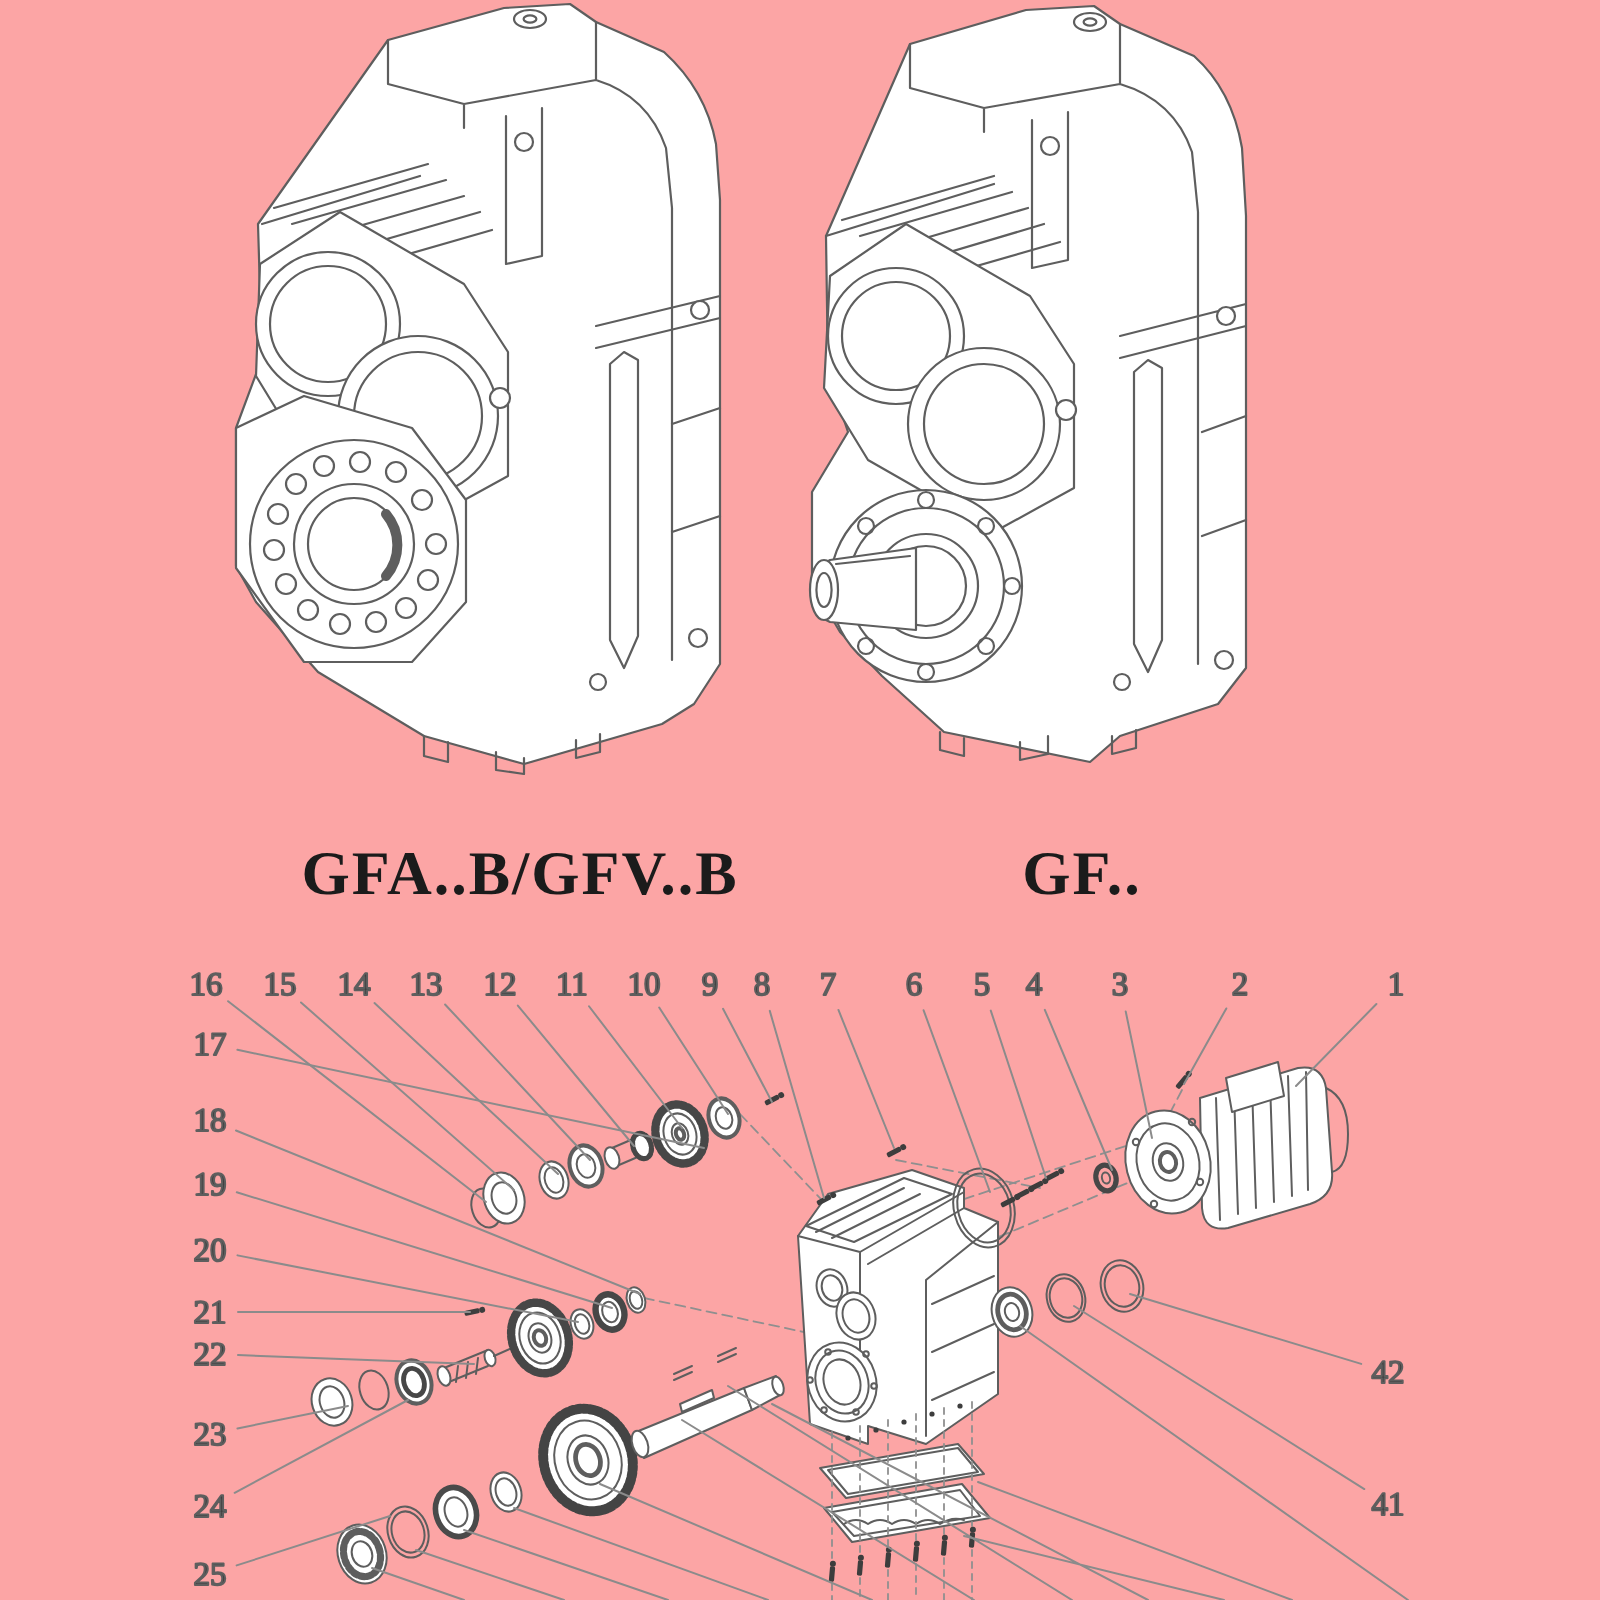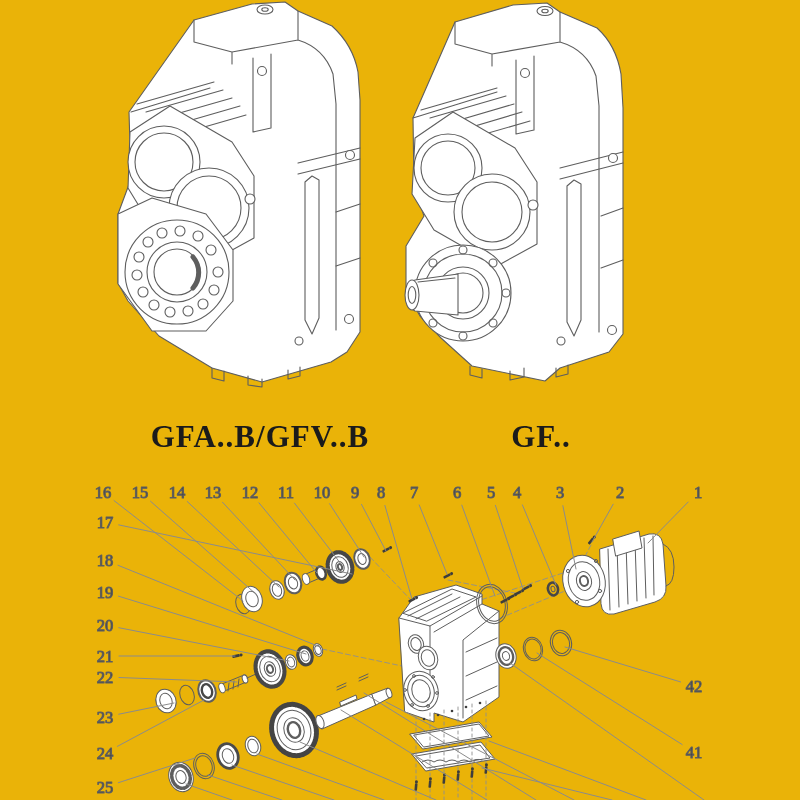--- a/index.html
+++ b/index.html
@@ -1,16 +1,16 @@
 <!DOCTYPE html>
 <html><head>
 <meta charset="utf-8">
 <style>
   html,body{margin:0;padding:0;background:#fff;}
-  #page{position:relative;width:800px;height:800px;background:#eab308;overflow:hidden;
+  #page{position:relative;width:800px;height:800px;background:#fca5a5;overflow:hidden;
         font-family:"Liberation Serif",serif;}
   svg{position:absolute;left:0;top:0;}
   .fig-label{font-family:"Liberation Serif",serif;font-weight:bold;font-size:31px;
              fill:#1b1b1b;text-anchor:middle;letter-spacing:1px;}
   #callout-layer line{stroke:#8b8b8b;stroke-width:1;}
   #callout-layer text{font-family:"Liberation Serif",serif;font-size:16.5px;
                       fill:#3f3f3f;text-anchor:middle;}
   .cutline{stroke:#8b8b8b;stroke-width:1;}
   .dash{stroke:#8f8f8f;stroke-width:0.9;stroke-dasharray:5 3;fill:none;}
   .vdash{stroke:#8f8f8f;stroke-width:0.9;stroke-dasharray:3 3;fill:none;}

